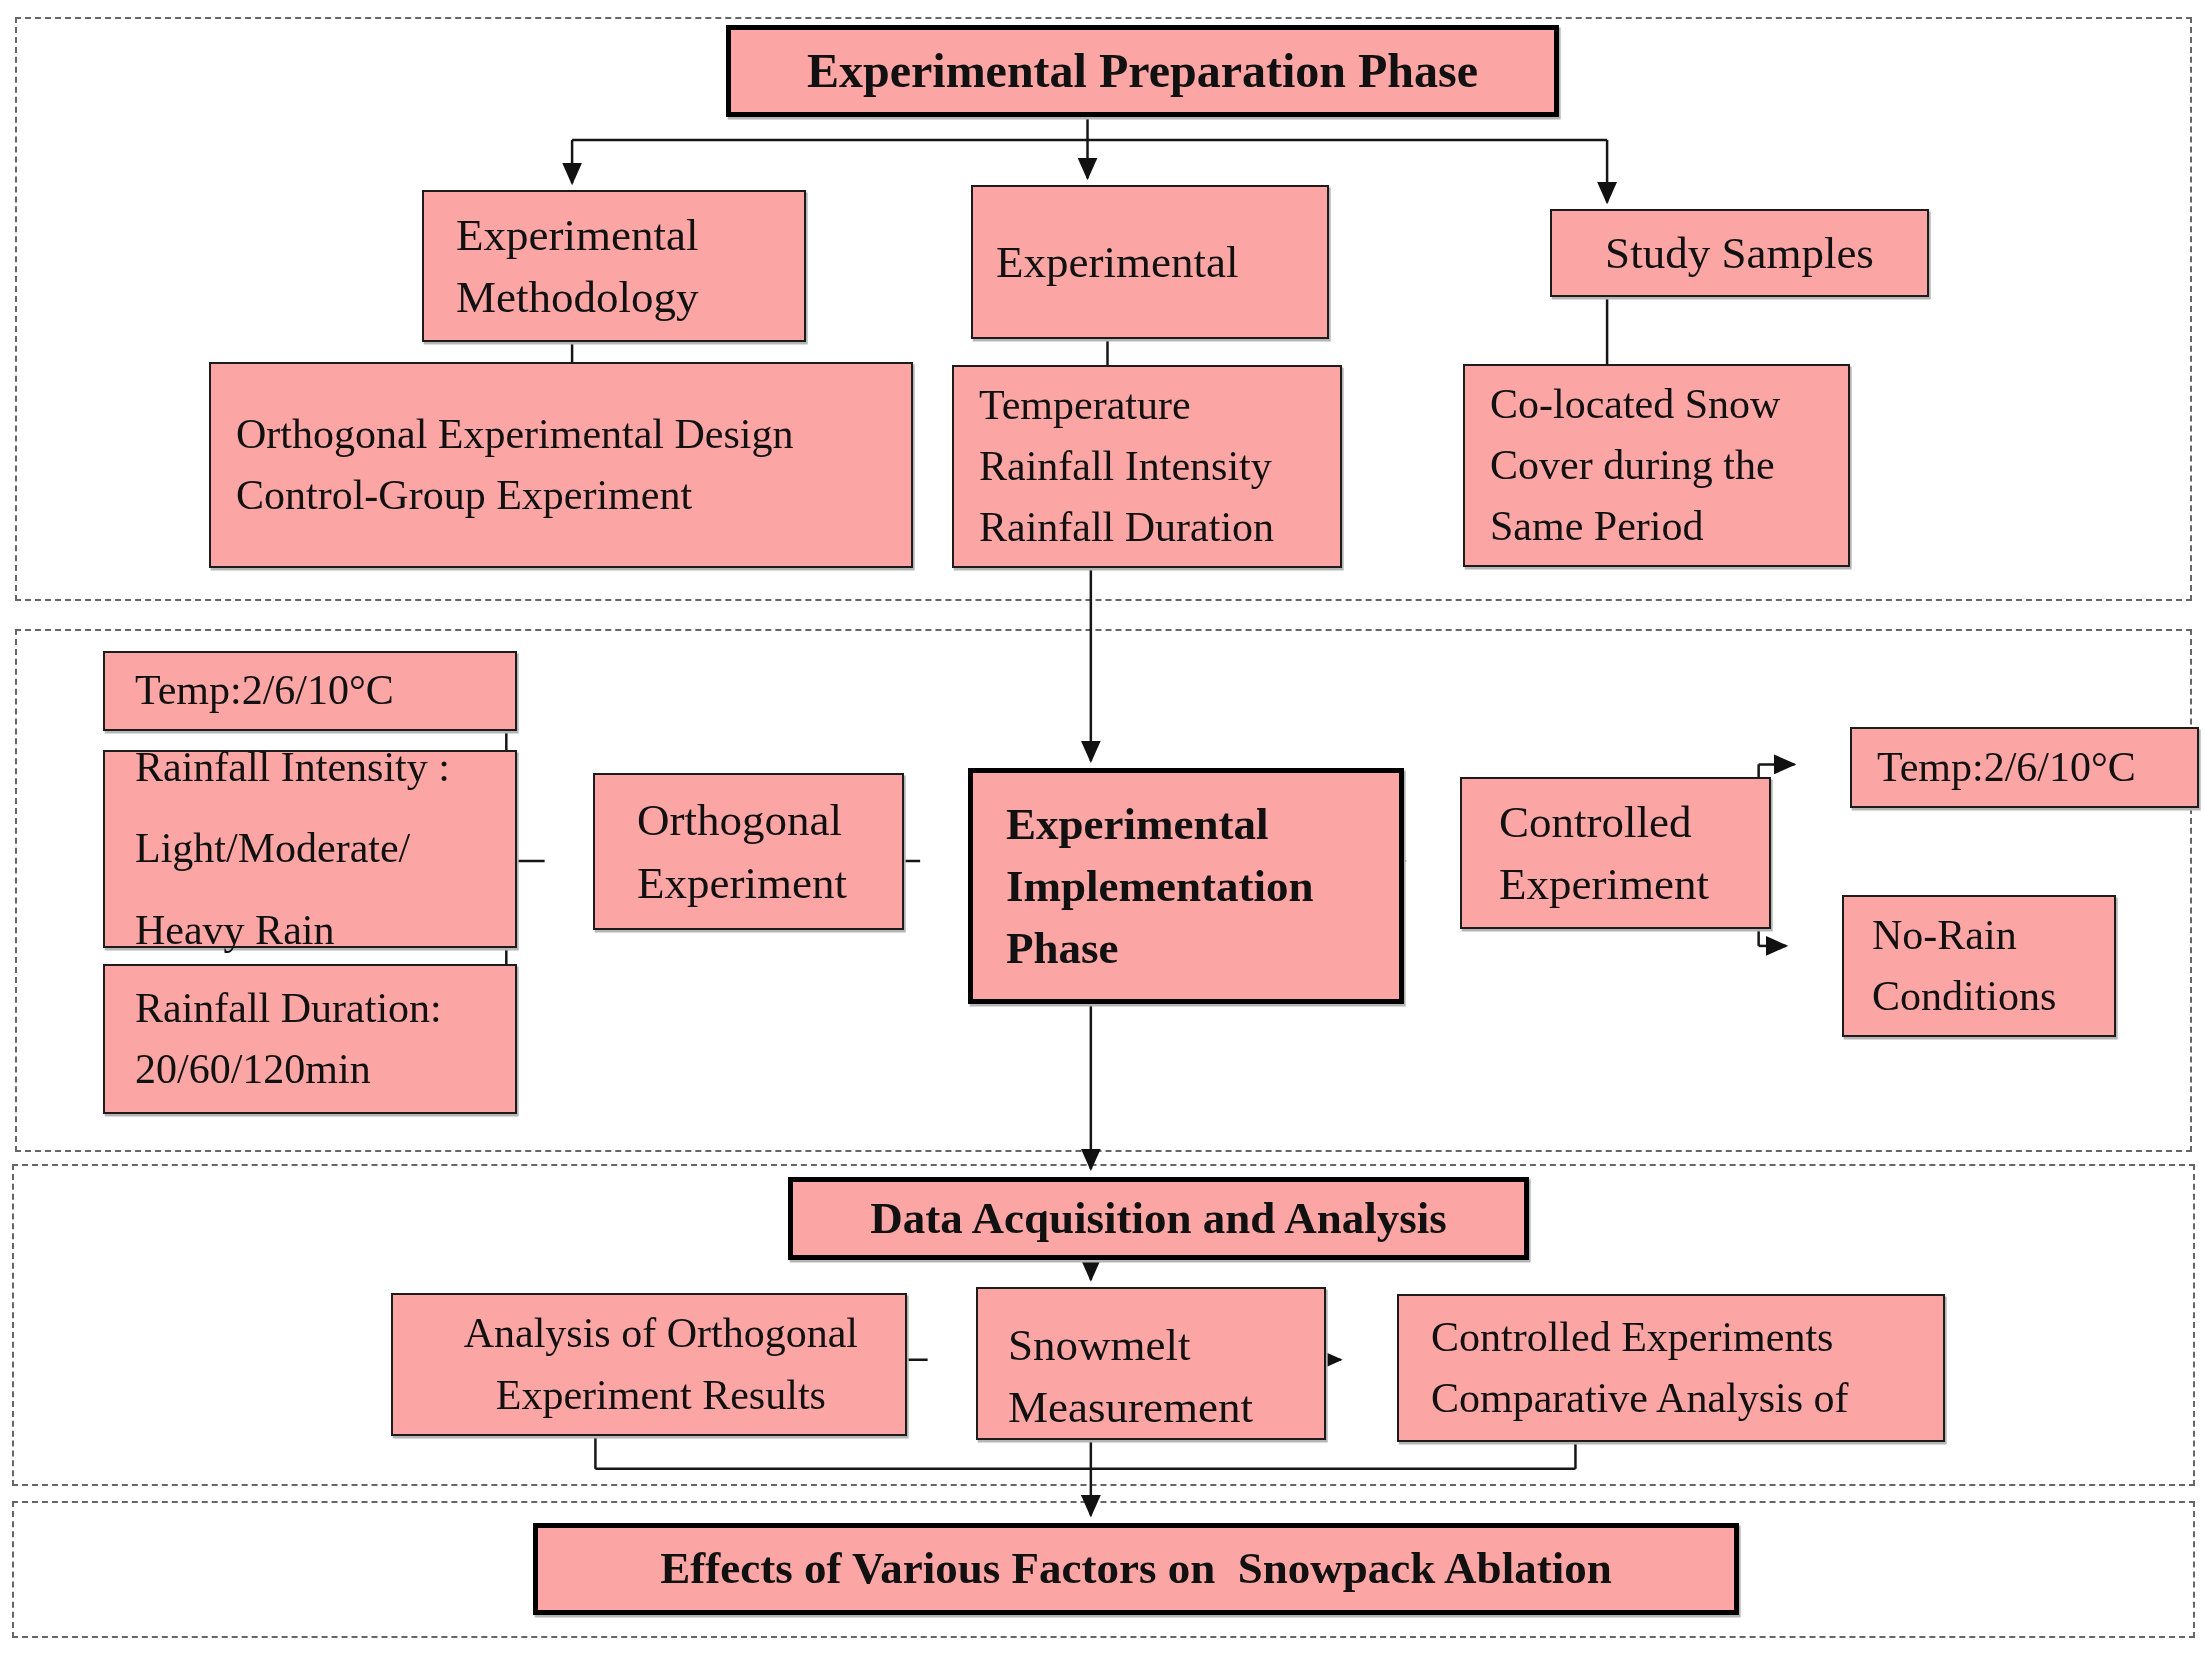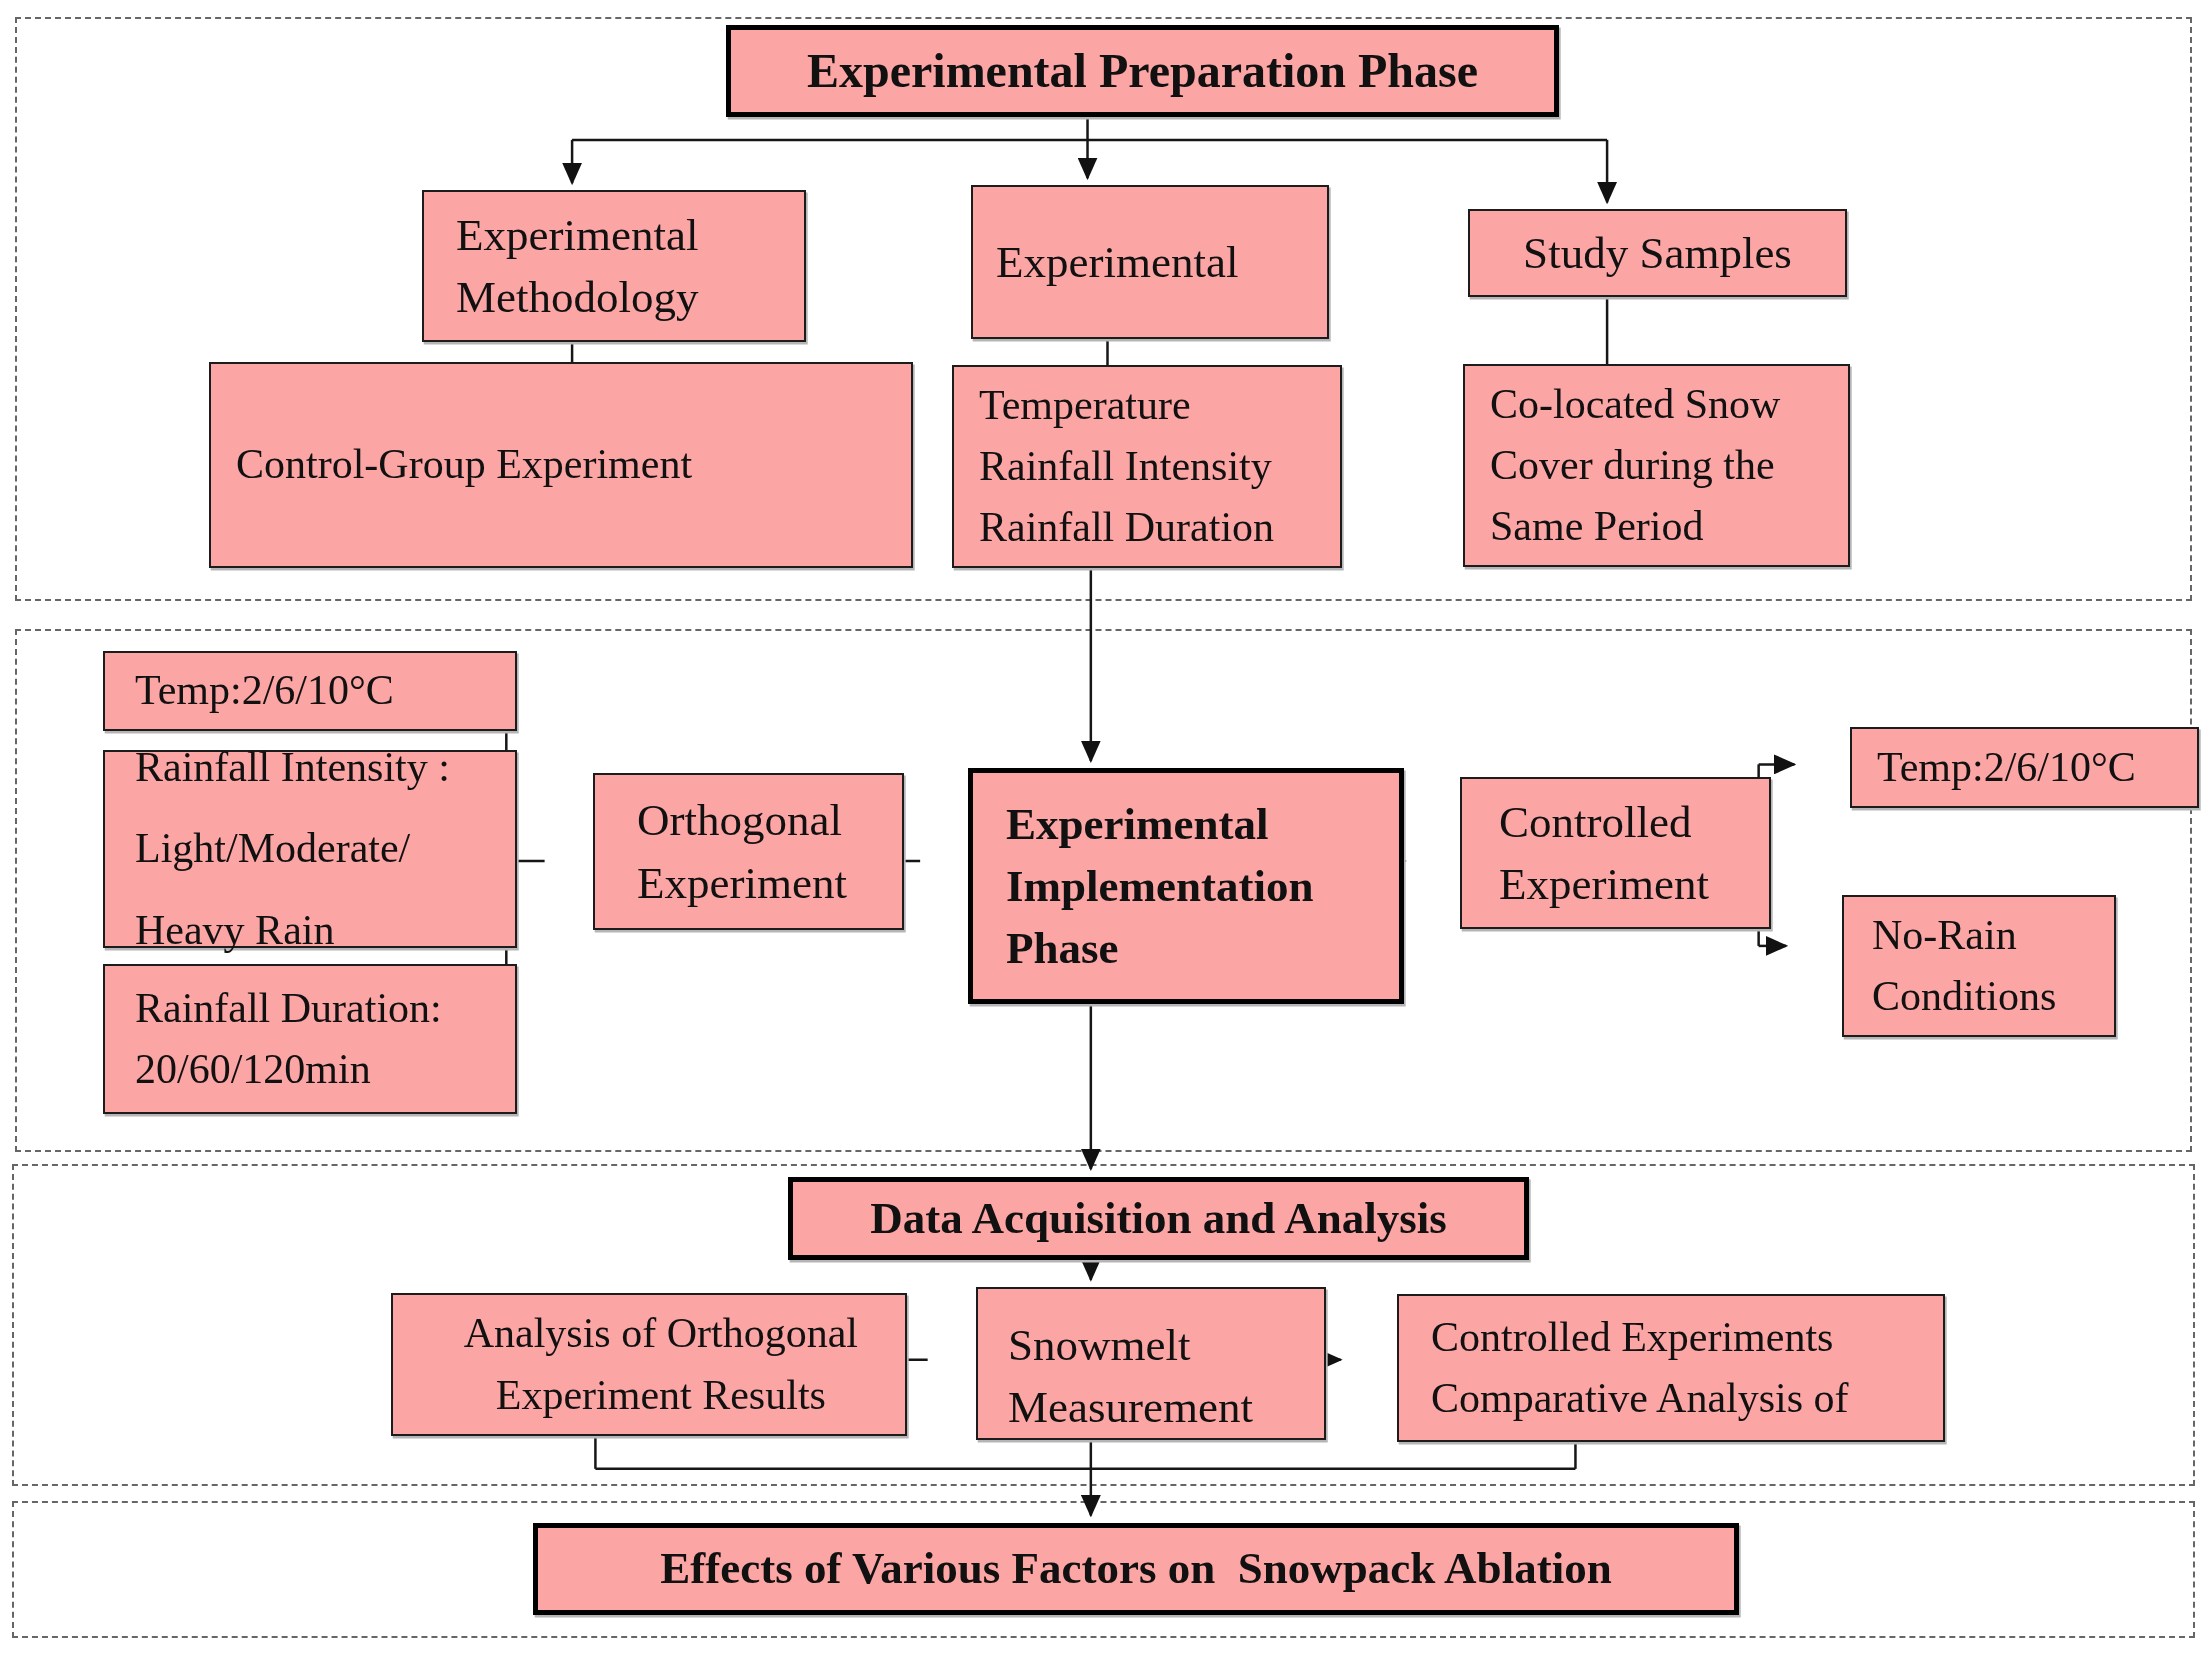--- a/index.html
+++ b/index.html
@@ -95,25 +95,26 @@
 
 <div class="box box-title" style="left:374px;top:190px;width:384px;height:152px;padding-left:32px;">
   <span class="ln">Experimental</span>
   <span class="ln">Methodology</span>
 </div>
 
 <div class="box box-title" style="left:923px;top:185px;width:358px;height:154px;padding-left:23px;">
   <span class="ln">Experimental</span>
 </div>
 
-<div class="box box-title center" style="left:1420px;top:209px;width:379px;height:88px;">
+<div class="box box-title center" style="left:1502px;top:209px;width:379px;height:88px;">
   <span class="ln">Study Samples</span>
 </div>
 
 <div class="box" style="left:161px;top:362px;width:704px;height:206px;">
+  <span class="ln">Orthogonal Experimental Design</span>
   <span class="ln">Control-Group Experiment</span>
 </div>
 
 <div class="box" style="left:904px;top:365px;width:390px;height:203px;">
   <span class="ln">Temperature</span>
   <span class="ln">Rainfall Intensity</span>
   <span class="ln">Rainfall Duration</span>
 </div>
 
 <div class="box" style="left:1415px;top:364px;width:387px;height:203px;">

